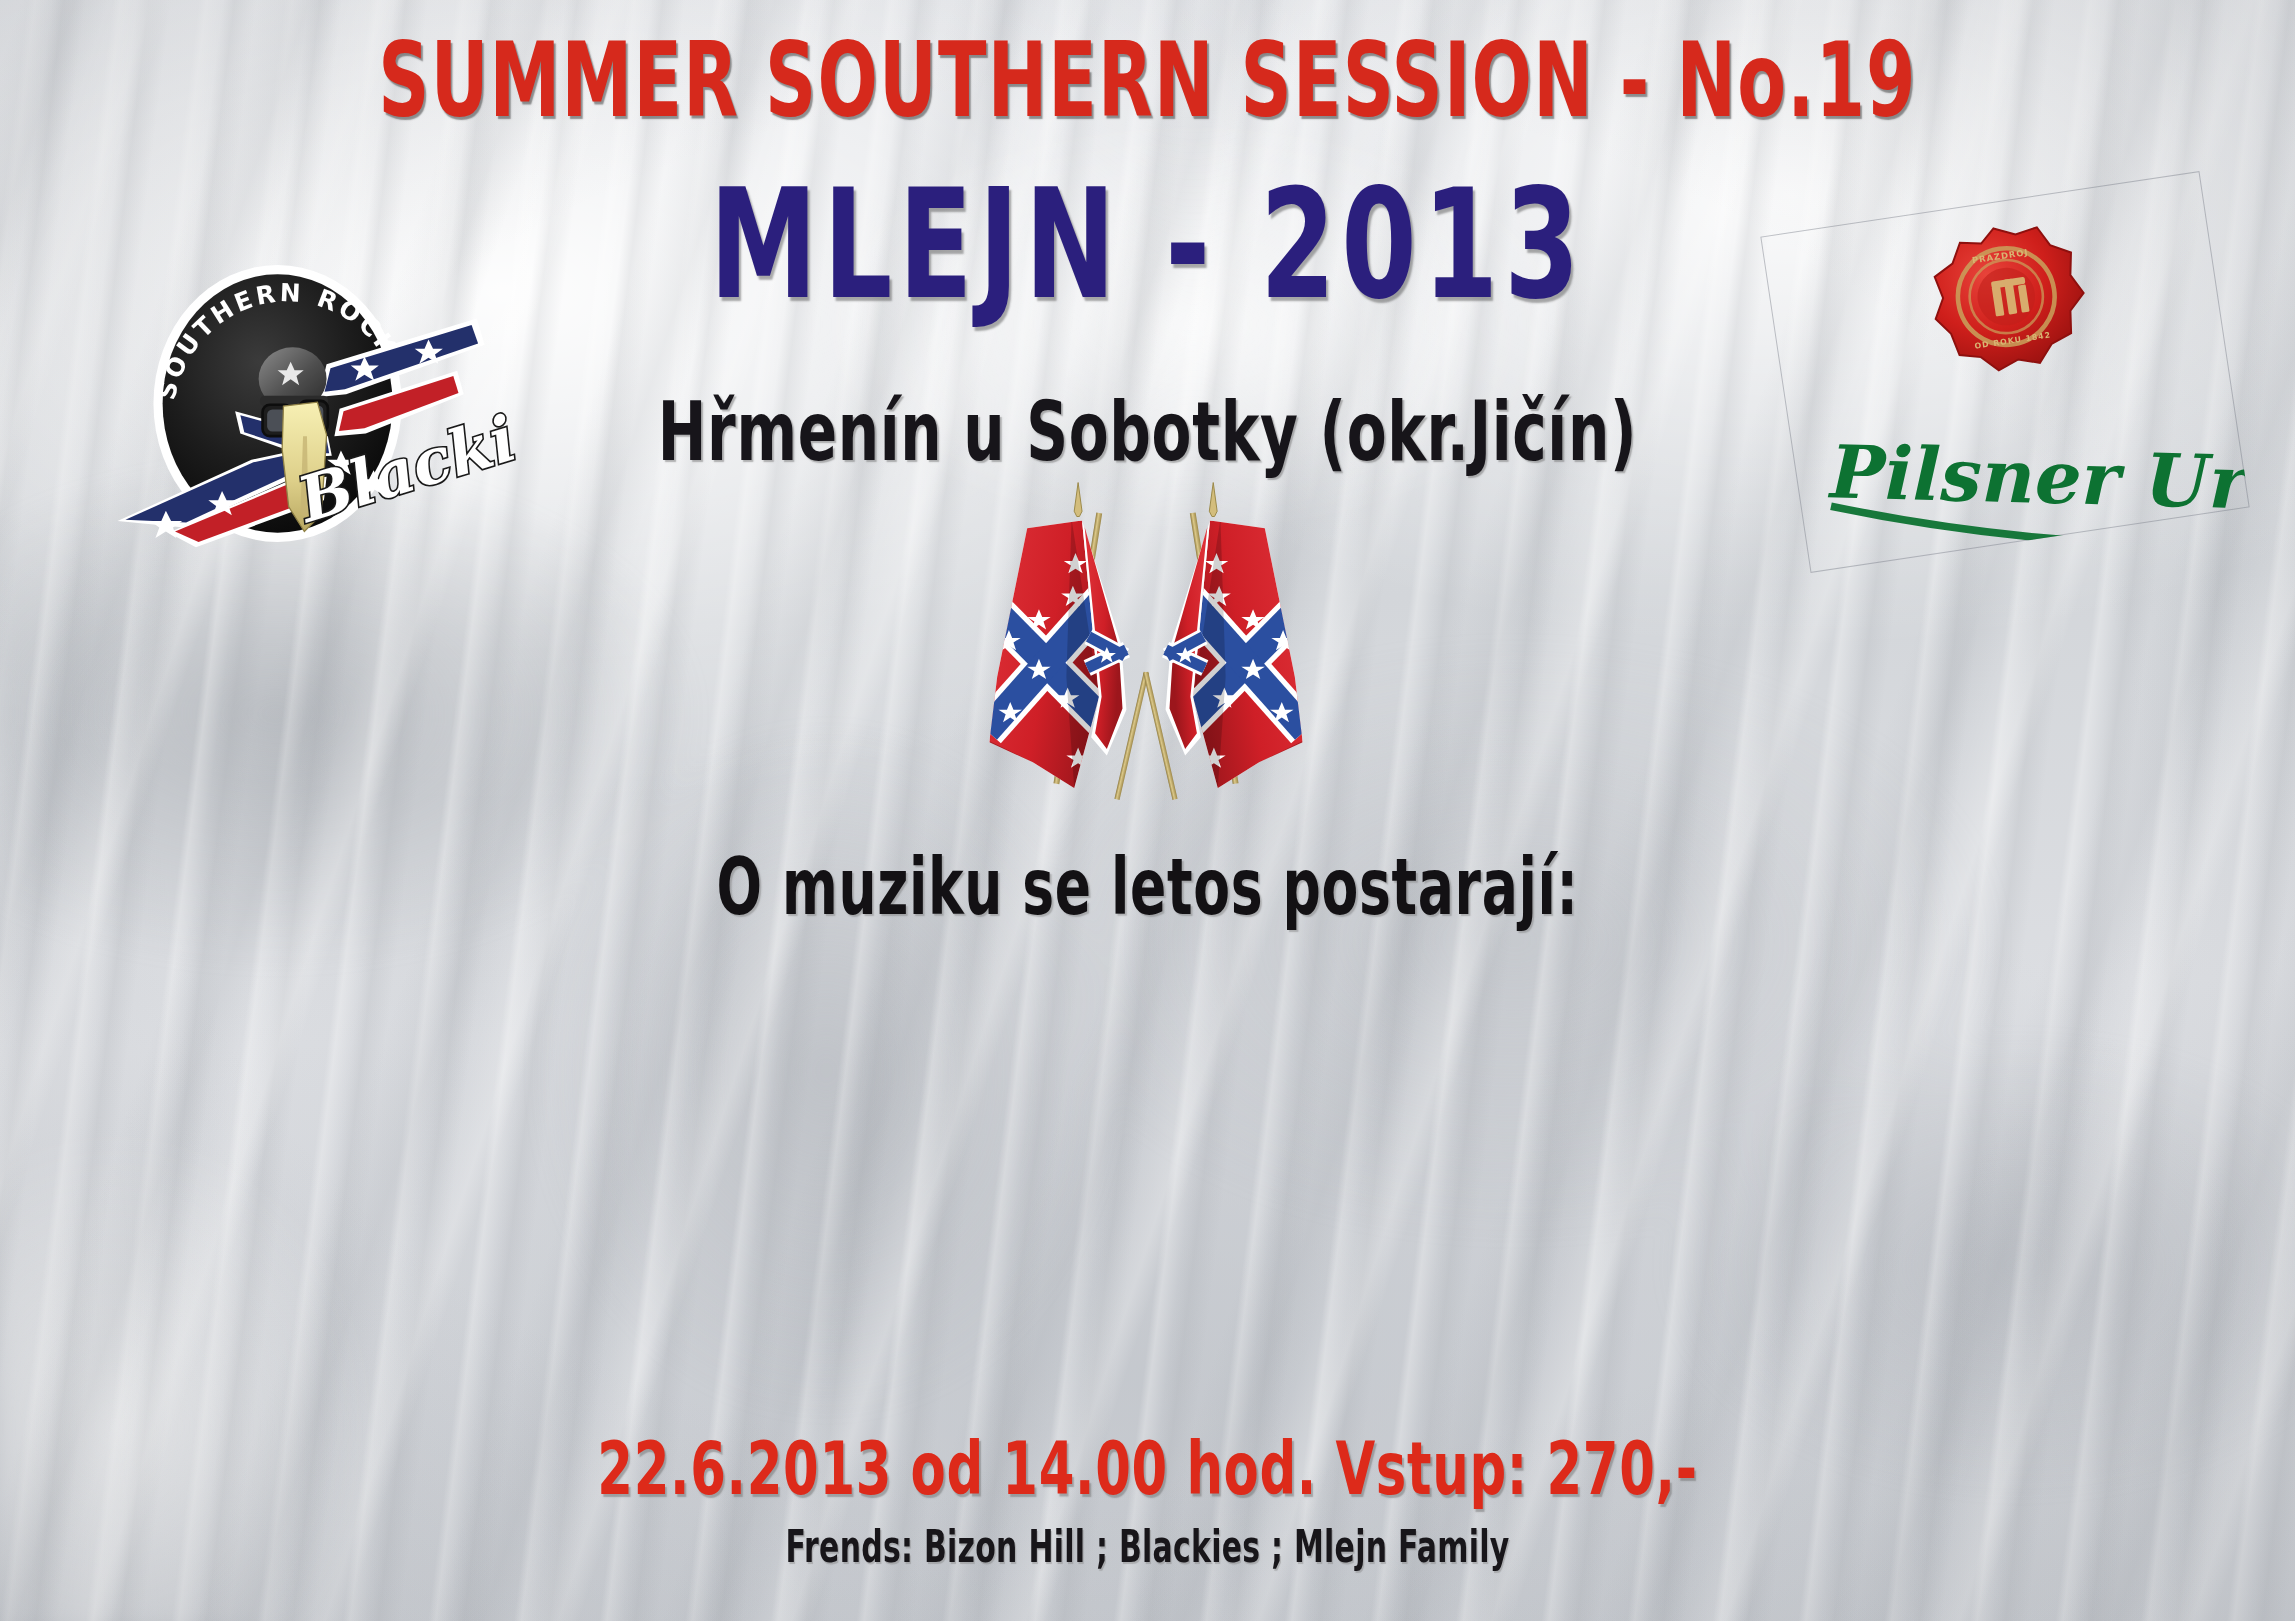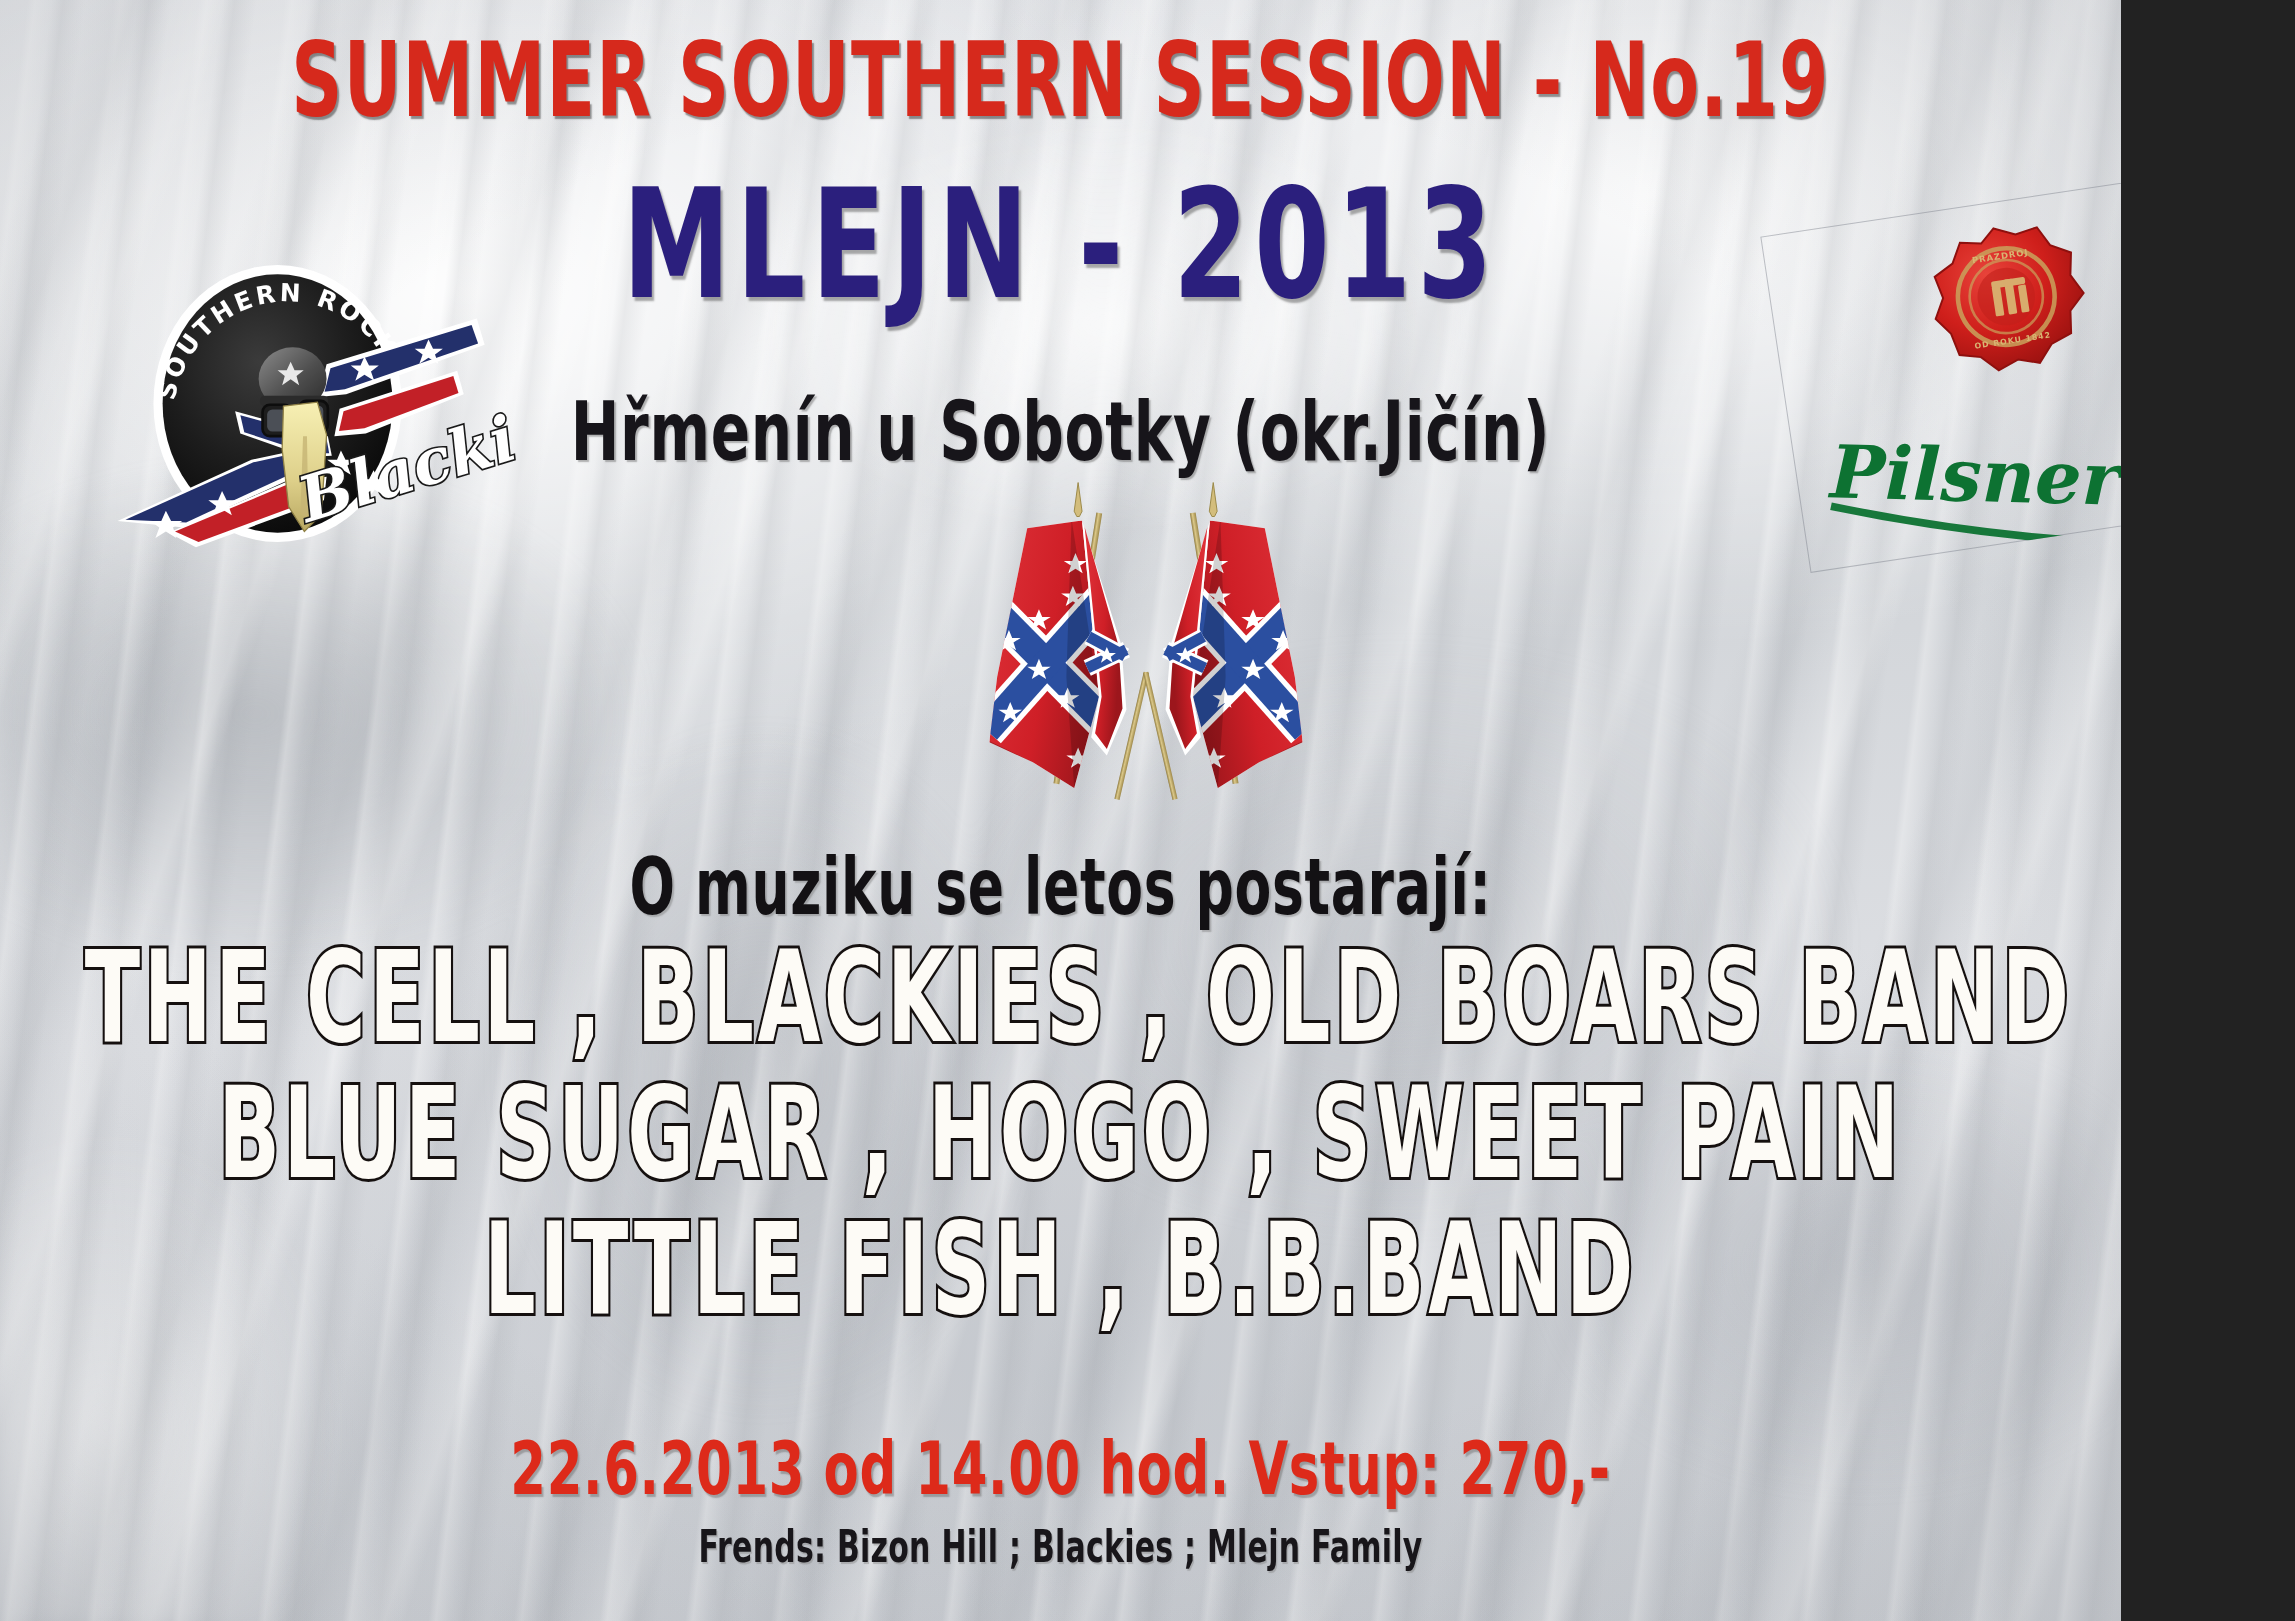--- a/index.html
+++ b/index.html
@@ -1,18 +1,18 @@
 <!DOCTYPE html>
 <html style="font-size:10.4px"><head>
 <meta charset="utf-8">
 <style>
   html,body{margin:0;padding:0;background:#222;}
   #poster{
     position:relative;
-    width:2121px;height:1622px;
+    width:2295px;height:1622px;
     overflow:hidden;
     font-family:"DejaVu Sans","Liberation Sans",sans-serif;
     background:#d7d9dd;
   }
   
   .bg-layer{position:absolute;inset:0;}
   .bg-base{
     background:
       radial-gradient(ellipse 60% 45% at 22% 18%, rgba(255,255,255,.95), rgba(255,255,255,0) 70%),
       radial-gradient(ellipse 50% 40% at 78% 12%, rgba(255,255,255,.85), rgba(255,255,255,0) 70%),
@@ -391,24 +391,19 @@
         <text x="104" y="178" text-anchor="middle" font-family="'DejaVu Sans','Liberation Sans',sans-serif" font-size="12" font-weight="700" fill="#d9b472" letter-spacing="1.5">OD ROKU 1842</text>
       </g>
 
       <text x="46" y="410" font-family="'DejaVu Serif','Liberation Serif',serif" font-size="112" font-weight="700" font-style="italic" fill="#0d7232" transform="rotate(10 46 410)">Pilsner Urquell</text>
       <path d="M 46 424 Q 300 470 560 470" fill="none" stroke="#0d7232" stroke-width="12" transform="rotate(10 46 424)" opacity=".95"></path>
     </svg>
   </div>
 
   <div class="center muziku cond">O muziku se letos postarají:</div>
 
-  <div class="bands">
-    <div class="band-line l1 cond">THE CELL , BLACKIES , OLD BOARS BAND</div>
-    <div class="band-line l2 cond">BLUE SUGAR , HOGO , SWEET PAIN</div>
-    <div class="band-line l3 cond">LITTLE FISH , B.B.BAND</div>
-  </div>
 
   <div class="center datetime cond">22.6.2013 od 14.00 hod. Vstup: 270,-</div>
 
   <div class="center frends cond">Frends: Bizon Hill ; Blackies ; Mlejn Family</div>
 
 </div>
 
 
 </body></html>

